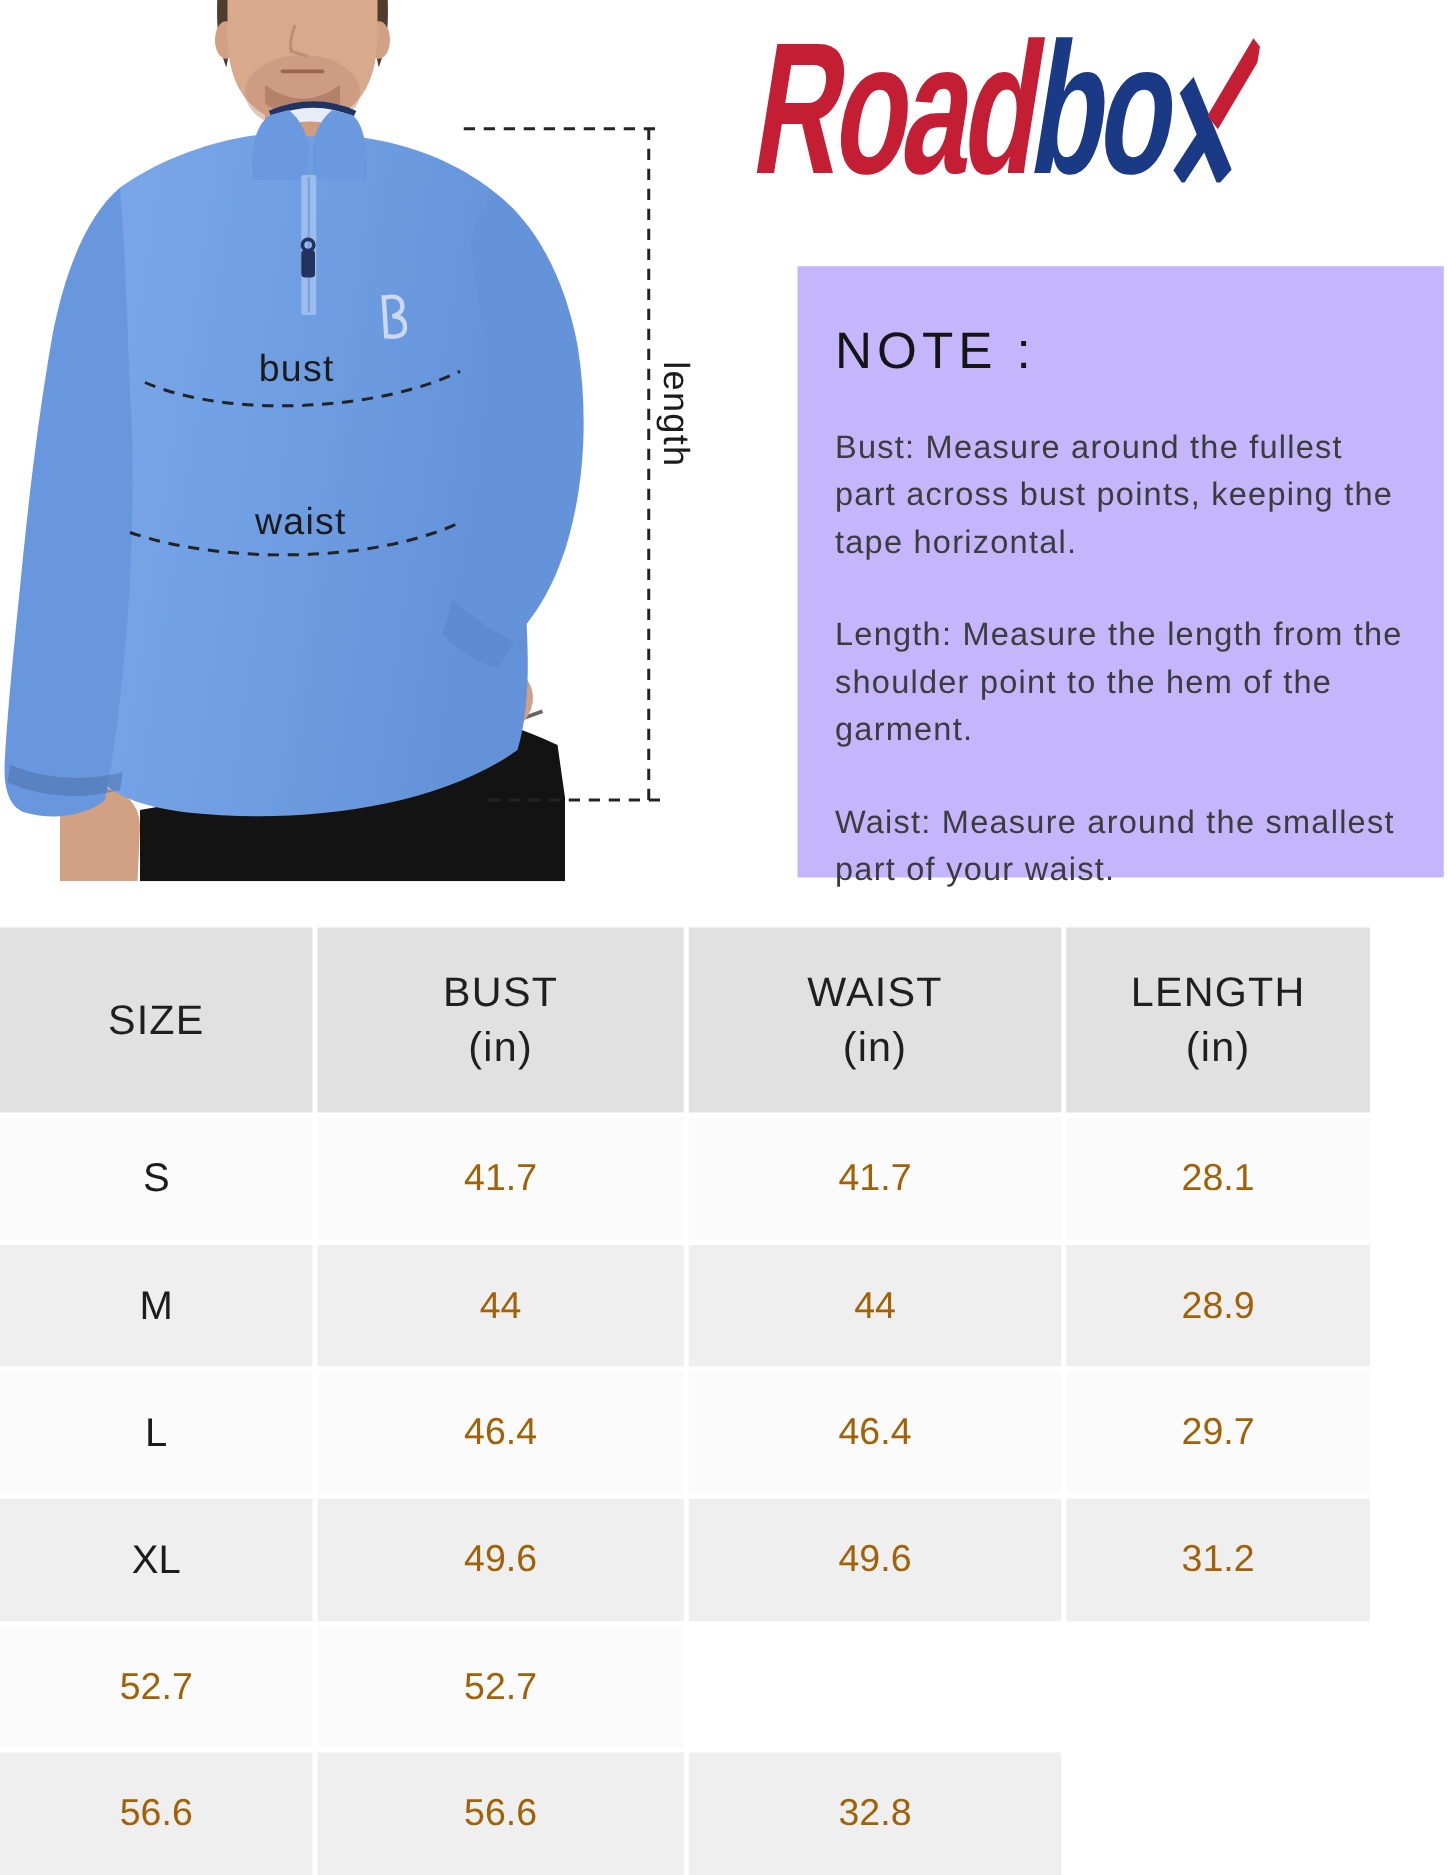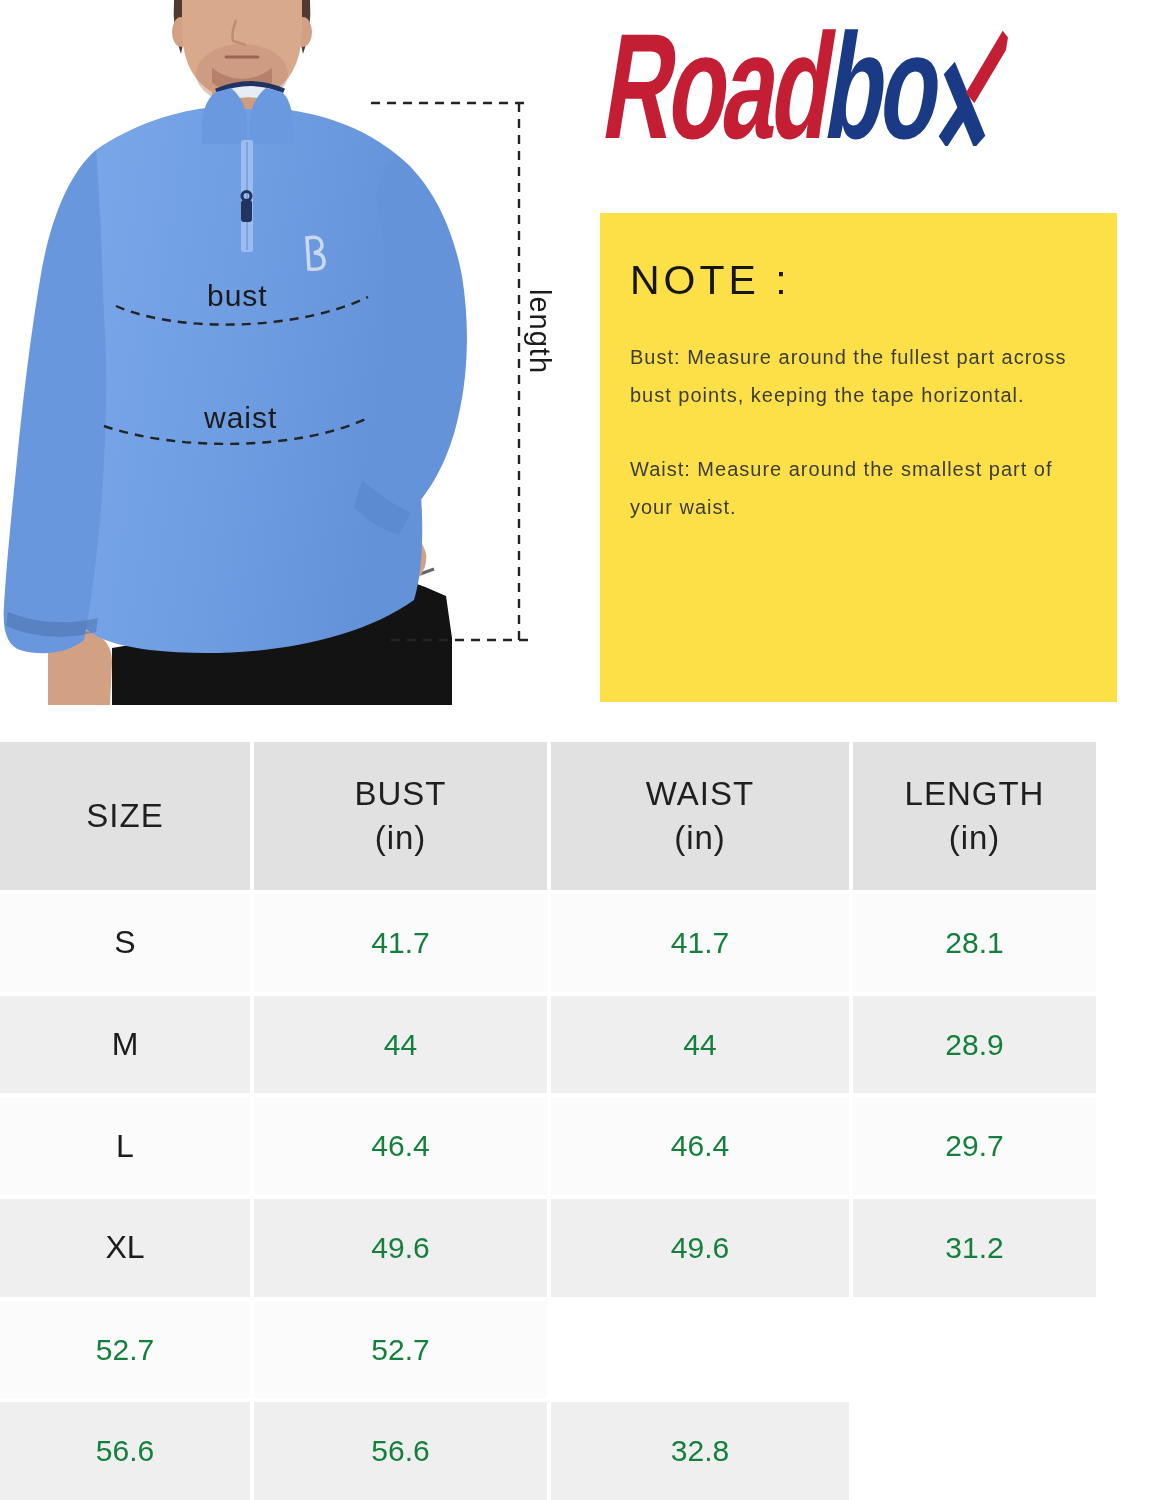--- a/index.html
+++ b/index.html
@@ -27,39 +27,39 @@
     position:absolute; left:620px; top:6px; height:160px; white-space:nowrap;
     font-weight:bold; font-size:150px; line-height:160px; letter-spacing:-7px;
     transform:scaleX(0.64) skewX(-14deg); transform-origin:left top;
   }
   .logo-red  { color:var(--logo-red); }
   .logo-navy { color:var(--logo-navy); }
   .logo-x { display:inline-block; width:92px; height:118px; margin-left:6px; vertical-align:-8px; }
 
   
   .note {
-    position:absolute; left:600px; top:213px; width:517px; height:489px;
-    background:#fde047; padding:44px 30px 0 30px;
+    position:absolute; left:638px; top:213px; width:517px; height:489px;
+    background:#c4b5fd; padding:44px 30px 0 30px;
   }
   .note-title { font-size:41px; letter-spacing:4px; color:#151515; font-weight:400; margin-bottom:34px; }
   .note p {
-    font-size:20px; line-height:38px; letter-spacing:1px; color:#3c3c3c;
+    font-size:26px; line-height:38px; letter-spacing:1px; color:#3c3c3c;
     margin-bottom:36px;
   }
 
   
   .size-table {
     position:absolute; left:0; top:742px; width:1096px; height:758px;
     display:flex; flex-direction:column; gap:4px; background:#ffffff;
   }
   .trow { display:grid; grid-template-columns:250px 293px 298px 1fr; gap:4px; flex:1; }
   .trow.thead { flex:0 0 148px; }
   .cell {
     display:flex; flex-direction:column; align-items:center; justify-content:center;
-    font-size:30px; color:#15803d;
+    font-size:30px; color:#a16207;
   }
   .thead .cell { background:#e1e1e1; font-size:33px; color:#1f1f1f; line-height:44px; letter-spacing:1px; }
   .row-light .cell { background:#fbfbfb; }
   .row-gray  .cell { background:#efefef; }
   .size-cell { font-weight:500; font-size:32px; color:#1c1c1c; }
 </style>
 </head>
 <body>
 
 <div class="page" style="--logo-red:#c41e35; --logo-navy:#1a3a85;">
@@ -155,20 +155,21 @@
     <span class="logo-red">Road</span><span class="logo-navy">bo</span><svg class="logo-x" viewBox="0 0 92 118">
         <line x1="8" y1="40" x2="74" y2="114" stroke="#1a3a85" stroke-width="19"></line>
         <line x1="16" y1="114" x2="42" y2="80" stroke="#1a3a85" stroke-width="19"></line>
         <line x1="48" y1="70" x2="90" y2="8" stroke="#c41e35" stroke-width="19"></line>
       </svg>
   </div>
 
   <div class="note">
     <div class="note-title">NOTE :</div>
     <p>Bust: Measure around the fullest part across bust points, keeping the tape horizontal.</p>
+    <p>Length: Measure the length from the shoulder point to the hem of the garment.</p>
     <p>Waist: Measure around the smallest part of your waist.</p>
   </div>
 
   <div class="size-table">
     <div class="trow thead">
       <div class="cell">
           <span>SIZE</span>
           <span></span>
         </div>
       <div class="cell">

